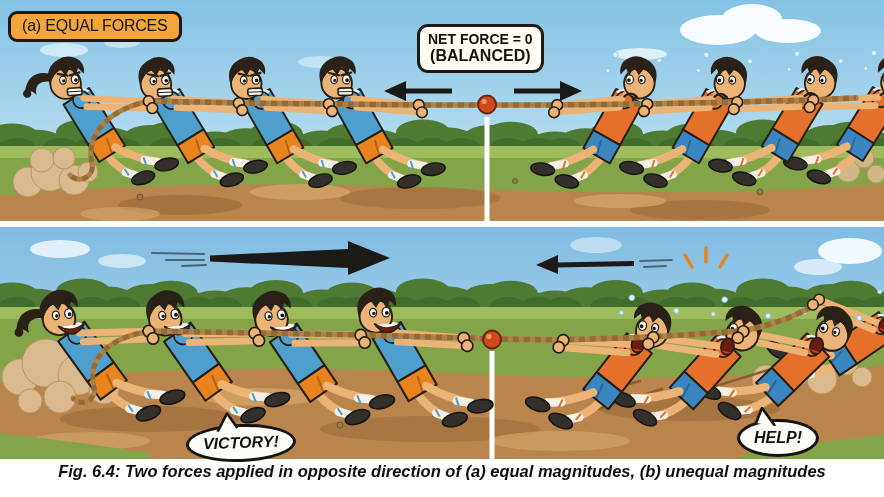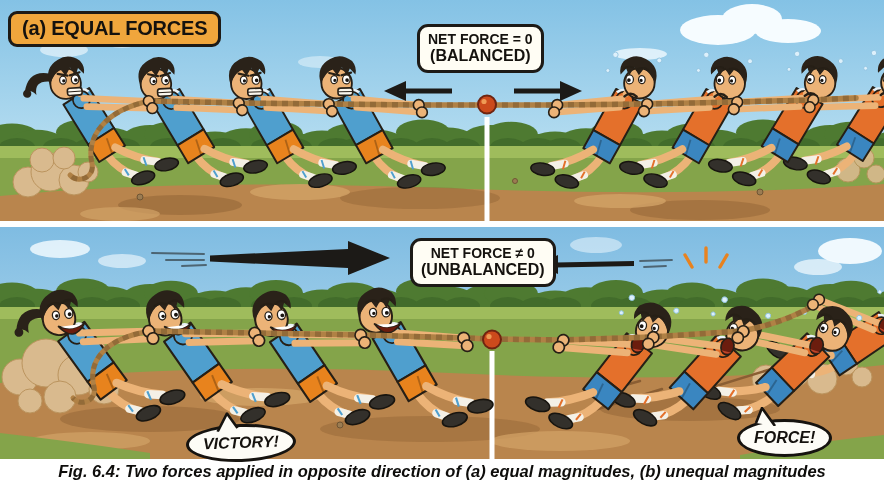--- a/index.html
+++ b/index.html
@@ -6,21 +6,21 @@
   #fig{
     position:relative;width:884px;height:497px;background:#fff;overflow:hidden;
     font-family:"Liberation Sans","DejaVu Sans",sans-serif;
   }
   #fig svg{position:absolute;left:0;display:block;}
   #scene-a{top:0;}
   #scene-b{top:227px;}
   .plate{
     position:absolute;background:var(--c-plate,#f0a63c);
     border:3px solid #1d1a16;border-radius:9px;
-    padding:3px 11px 4px;font-weight:bold;font-size:20px;color:#15120e;
+    padding:3px 11px 4px;font-weight:normal;font-size:16px;color:#15120e;
     letter-spacing:-.2px;white-space:nowrap;z-index:5;
   }
   .netbox{
     position:absolute;background:#fffdf4;border:3px solid #1d1a16;border-radius:11px;
     padding:4px 8px 5px;text-align:center;color:#15120e;z-index:5;
   }
   .netbox .l1{font-weight:bold;font-size:14px;white-space:nowrap;}
   .netbox .l2{font-weight:bold;font-size:16px;white-space:nowrap;}
   .bubble{
     position:absolute;background:#fdfcf6;border:3px solid #16130f;border-radius:50%;
@@ -854,32 +854,28 @@
   </svg>
 
   <div class="plate" id="plate-a">
     <span>(a) EQUAL FORCES</span>
   </div>
   <div class="netbox" id="netbox-a">
     <div class="l1">NET FORCE = 0</div>
     <div class="l2">(BALANCED)</div>
   </div>
 
-  <div class="netbox" id="netbox-b">
-    <div class="l1">NET FORCE ≠ 0</div>
-    <div class="l2">(UNBALANCED)</div>
-  </div>
 
   <div class="bubble" id="victory-bubble">
     <svg class="tail" style="top:-15px;left:24px;" width="28" height="19">
       <path d="M 5 19 L 15 1 L 25 16" fill="#fdfcf6" stroke="#16130f" stroke-width="2.6"></path>
     </svg>
     <span>VICTORY!</span>
   </div>
   <div class="bubble" id="help-bubble">
     <svg class="tail" style="top:-15px;left:12px;" width="28" height="19">
       <path d="M 4 16 L 10 1 L 23 19" fill="#fdfcf6" stroke="#16130f" stroke-width="2.6"></path>
     </svg>
-    <span>FORCE!</span>
+    <span>HELP!</span>
   </div>
 
   <div id="caption">Fig. 6.4: Two forces applied in opposite direction of (a) equal magnitudes, (b) unequal magnitudes</div>
 </div>
 
 </body></html>

